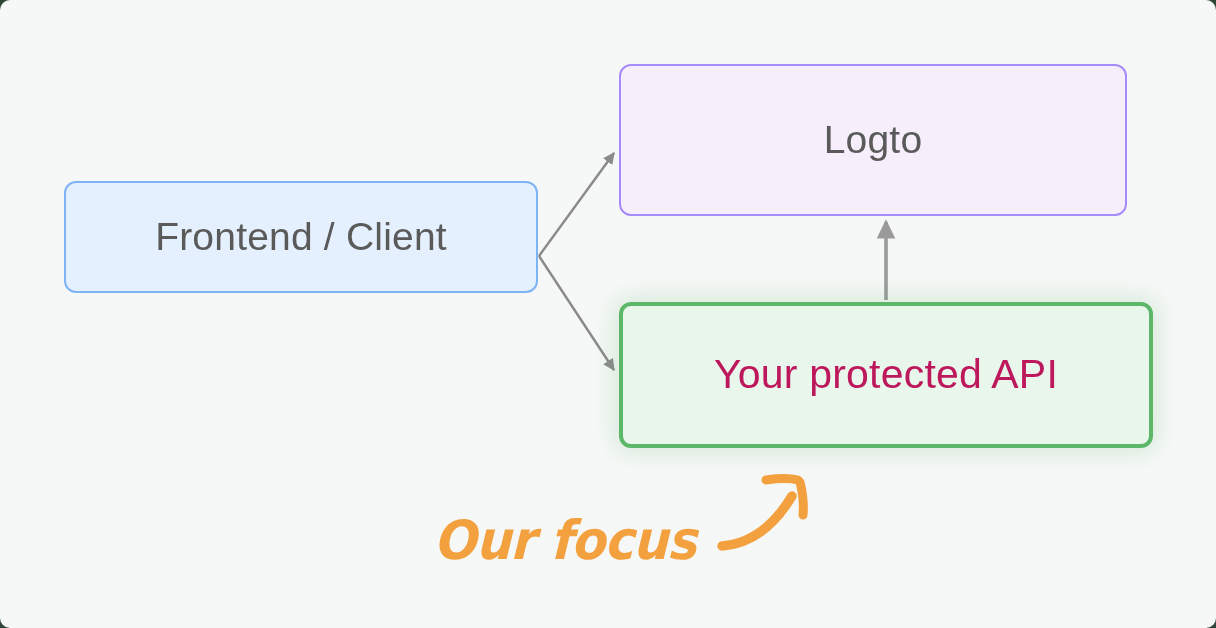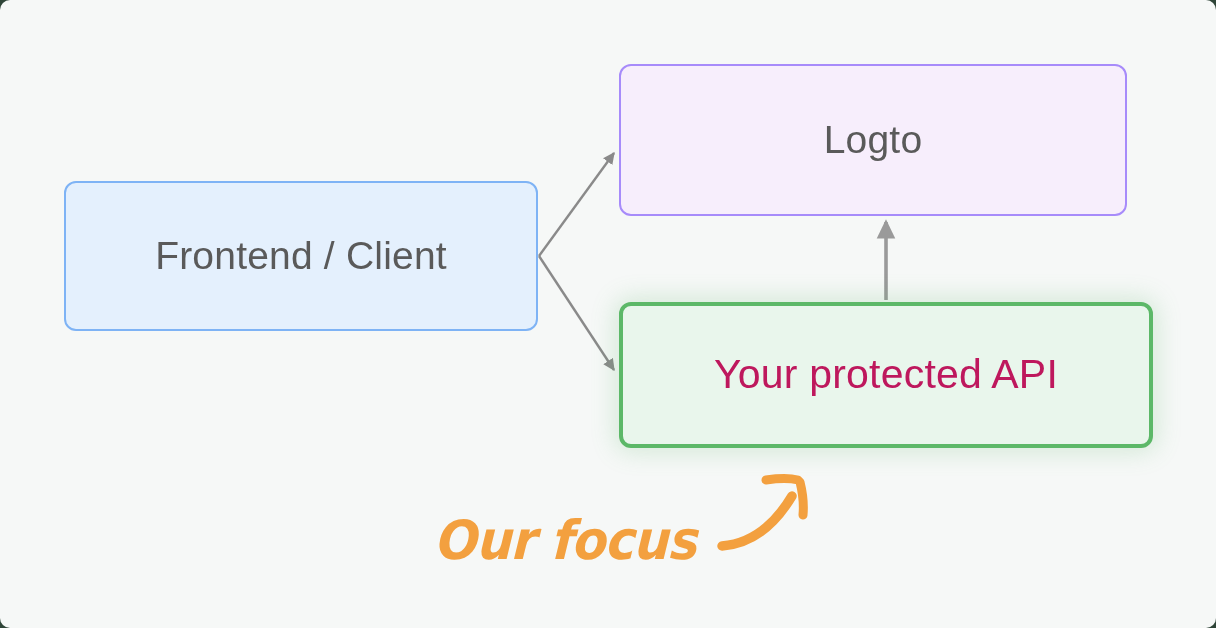--- a/index.html
+++ b/index.html
@@ -40,21 +40,21 @@
     text-align: center;
     line-height: 1.15;
     white-space: nowrap;
   }
 
   
   #node-frontend {
     left: 64px;
     top: 181px;
     width: 474px;
-    height: 150px;
+    height: 112px;
     background: #e4f0fd;
     border: 2.5px solid #7eb3f5;
   }
   #node-frontend .node-label {
     font-size: 39px;
     color: #5a5a5a;
     letter-spacing: 0.2px;
   }
 
   

